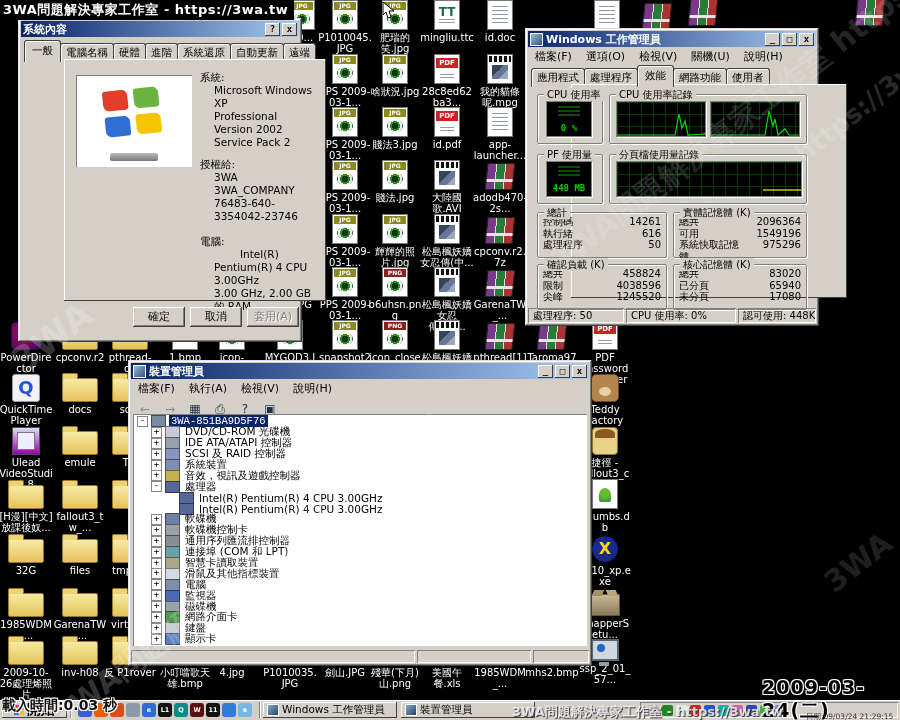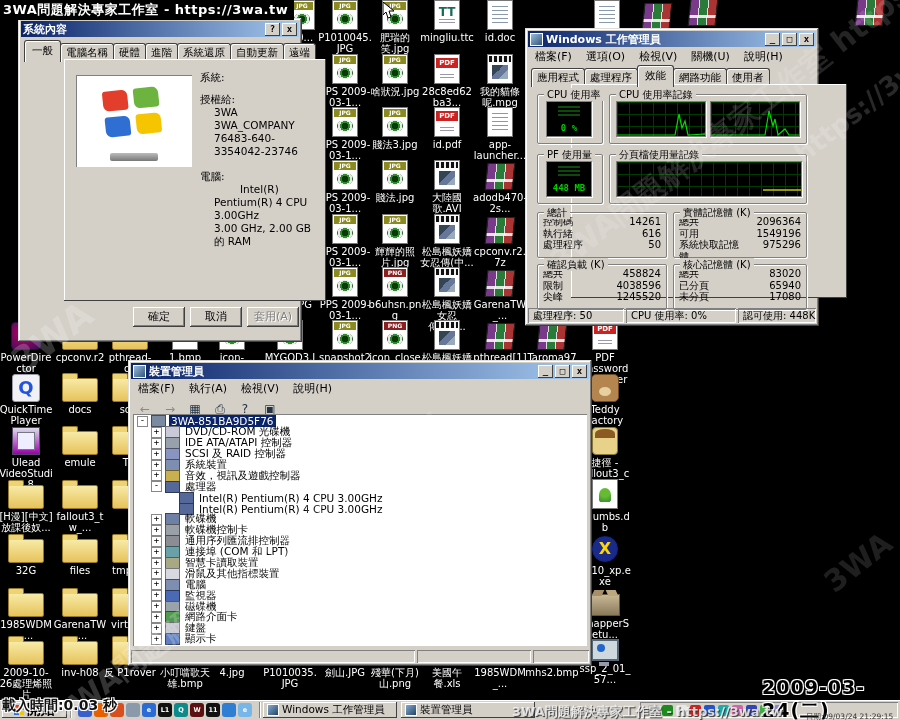--- a/index.html
+++ b/index.html
@@ -96,21 +96,21 @@
   .toolbar{display:flex;align-items:center;gap:3px;padding:2px 3px;}
   .tool-btn{width:22px;height:18px;text-align:center;font-size:12px;line-height:18px;color:#234;}
   .tool-btn.dim{color:#8a8a8a;}
   .tree{position:absolute;left:5px;top:54px;right:5px;bottom:20px;background:#fff;overflow:hidden;
         box-shadow:inset 1px 1px 0 #808080,inset -1px -1px 0 #fff;padding:2px 0 0 2px;}
   .trow{display:flex;align-items:center;height:10.9px;white-space:nowrap;font-size:10.5px;}
   .tree-btn{flex:0 0 9px;width:9px;height:9px;border:1px solid #888;background:#fff;color:#000;
             font-size:9px;line-height:7px;text-align:center;margin-right:3px;font-family:"DejaVu Sans Mono",monospace;}
   .tree-ico{flex:0 0 13px;height:10px;margin-right:3px;border:1px solid rgba(0,0,0,.45);background:#9aa;}
   .tlabel{padding:0 2px;}
-  .trow.sel .tlabel{background:#0a246a;color:#fff;}
+  .trow.sel .tlabel{background:#0a246a;color:#fff;font-family:Liberation Mono, monospace;}
 
   
   #taskbar{position:absolute;left:0;top:700px;width:900px;height:20px;background:#d4d0c8;z-index:10;
            box-shadow:inset 0 1px 0 #fff;display:flex;align-items:center;gap:3px;padding:0 2px;box-sizing:border-box;}
   .startbtn{height:16px;display:flex;align-items:center;gap:3px;padding:0 12px;font-size:14px;font-weight:bold;
             background:#d4d0c8;box-shadow:inset -1px -1px 0 #404040,inset 1px 1px 0 #fff;}
   .miniflag{width:10px;height:10px;display:grid;grid-template-columns:1fr 1fr;gap:1px;}
   .miniflag i{background:#e33e2b;} .miniflag i:nth-child(2){background:#6cb33f;}
   .miniflag i:nth-child(3){background:#2f6fd4;} .miniflag i:nth-child(4){background:#f4c500;}
   .ql{display:flex;gap:2px;align-items:center;padding:0 4px;}
@@ -483,20 +483,27 @@
       <div class="flag">
           <i class="fr"></i>
           <i class="fg"></i>
           <i class="fb"></i>
           <i class="fy"></i>
         </div>
       <div class="mon-base"></div>
     </div>
     <div style="position:absolute;left:136px;top:12px;right:4px">
       <div class="sp-head">系統:</div>
+      <div class="sp-lines">
+
+      <div>Microsoft Windows XP</div>
+          <div>Professional</div>
+          <div>Version 2002</div>
+          <div>Service Pack 2</div>
+        </div>
       <div class="sp-head" style="margin-top:9px">授權給:</div>
       <div class="sp-lines">
 
       <div>3WA</div>
           <div>3WA_COMPANY</div>
           <div>76483-640-3354042-23746</div>
         </div>
       <div class="sp-head" style="margin-top:12px">電腦:</div>
       <div class="sp-lines">
 

